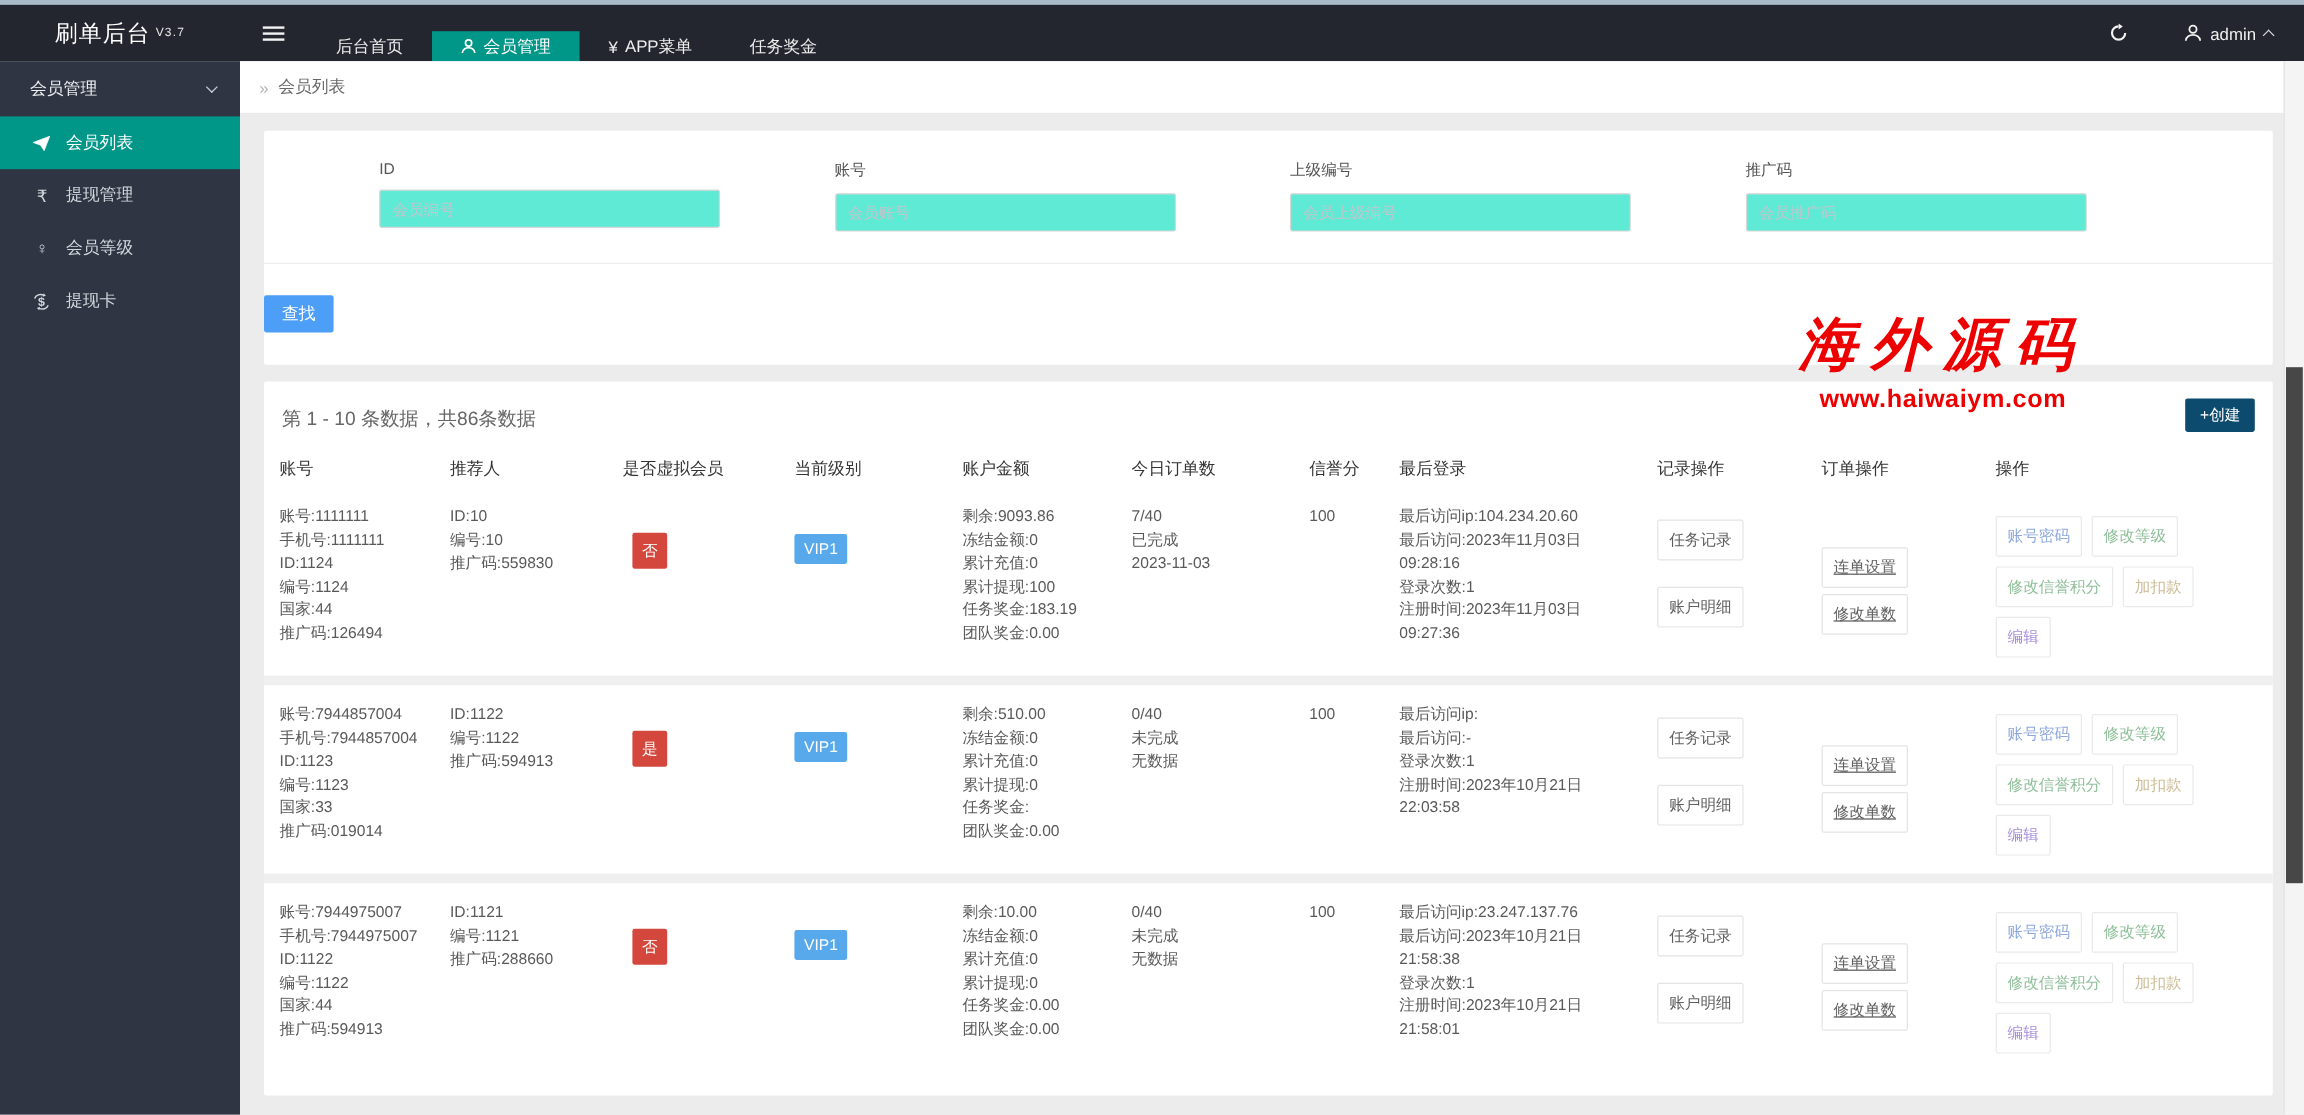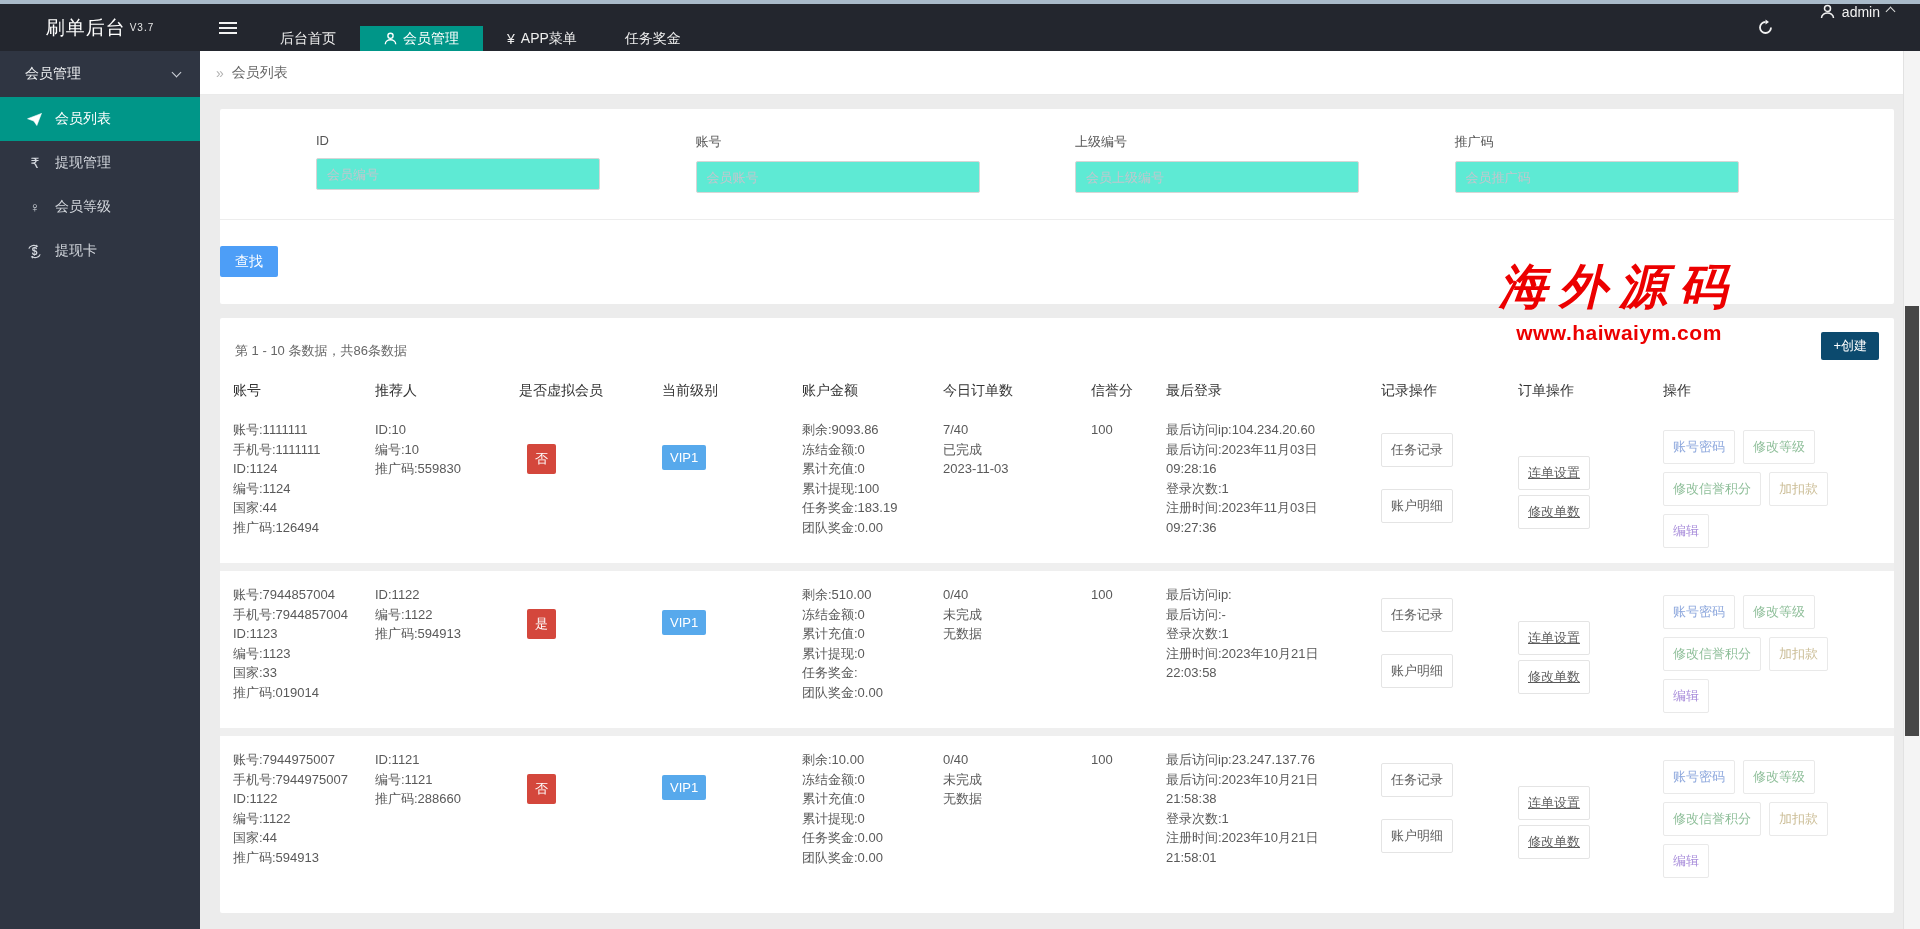--- a/index.html
+++ b/index.html
@@ -14,21 +14,21 @@
   .logo { width:200px; display:flex; align-items:center; justify-content:center; font-size:19px; color:#fff; letter-spacing:1px; }
   .logo sup { font-size:10px; margin-left:4px; color:#e8e8e8; }
   .burger { width:56px; display:flex; align-items:center; justify-content:center; cursor:pointer; }
   .burger .bars { width:18px; }
   .burger .bars i { display:block; height:2px; background:#f2f2f2; margin:3px 0; }
   .topnav { display:flex; align-items:stretch;margin-top:22px; }
   .topnav .nav-item { display:flex; align-items:center; padding:0 24px; cursor:pointer; color:#eee; font-size:14px; gap:6px; }
   .topnav .nav-item.active { background:#009688; color:#fff; }
   .header-right { margin-left:auto; display:flex; align-items:stretch; }
   .icon-btn { display:flex; align-items:center; justify-content:center; width:56px; cursor:pointer; }
-  .admin-box { display:flex; align-items:flex-start; gap:7px; padding:0 26px; cursor:pointer; font-size:14px; }
+  .admin-box { display:flex; align-items:center; gap:7px; padding:0 26px; cursor:pointer; font-size:14px; }
   .chev { display:inline-block; width:7px; height:7px; border-right:1.6px solid #ddd; border-bottom:1.6px solid #ddd; }
   .chev.down { transform:rotate(45deg); margin-top:-3px; }
   .chev.up { transform:rotate(-135deg); margin-top:4px; }
 
   
   .sidebar { position:absolute; left:0; top:51px; bottom:0; width:200px; background:#2f3542; color:#d8dbe0; }
   .side-parent { height:46px; display:flex; align-items:center; padding:0 20px 0 25px; cursor:pointer; font-size:14px; color:#eef0f2; }
   .side-parent .chev { margin-left:auto; border-color:#cfd3da; }
   .side-item { height:44px; display:flex; align-items:center; padding-left:27px; gap:12px; cursor:pointer; font-size:14px; color:#d3d7dd; }
   .side-item.active { background:#009688; color:#fff; }
@@ -48,21 +48,21 @@
   .field input { width:284px; height:32px; border:1px solid #d6d6d6; border-radius:2px; padding:0 10px; font-size:13px; color:#333; outline:none; background:#5eead4; }
   .field input::placeholder { color:#c2c6cd; }
   .form-divider { border:none; border-top:1px solid #ededed; margin-top:26px; }
   .btn-row { display:flex; padding-top:26px; }
   .search-btn { height:31px; padding:0 15px; background:#4d9ef7; color:#fff; border:none; border-radius:2px; font-size:14px; cursor:pointer; }
 
   
   .table-card { margin-top:14px; min-height:560px; padding:0 13px 20px 13px; }
   .card-title { padding:21px 2px 0 2px; font-size:15px; color:#333; }
   .table-top { display:flex; align-items:flex-end; justify-content:space-between; padding:14px 2px 0 2px; }
-  .page-info { font-size:13px; color:#666; }
+  .page-info { font-size:16px; color:#666; }
   .create-btn { background:#0c4a6e; color:#fff; border:none; border-radius:2px; height:28px; padding:0 12px; font-size:13px; cursor:pointer; }
 
   .grid-row { display:grid; grid-template-columns:142px 144px 143px 140px 141px 148px 75px 215px 137px 145px auto; }
   .thead { padding:22px 0 6px 0; font-size:14px; color:#333; }
   .thead span { padding-right:8px; }
   .trow { padding:14px 0 15px 0; font-size:13px; color:#595959; }
   .row-sep { height:8px; background:#efefef; margin:0 -13px; }
   .cell-lines div { line-height:19.5px; padding-right:10px; white-space:nowrap; }
   .badge-red { display:inline-block; background:#d4473c; color:#fff; font-size:13px; padding:6px 8px; border-radius:2px; margin-top:24px; margin-left:8px; }
   .badge-blue { display:inline-block; background:#57a9ec; color:#fff; font-size:13px; padding:5px 8px; border-radius:2px; margin-top:25px; }

